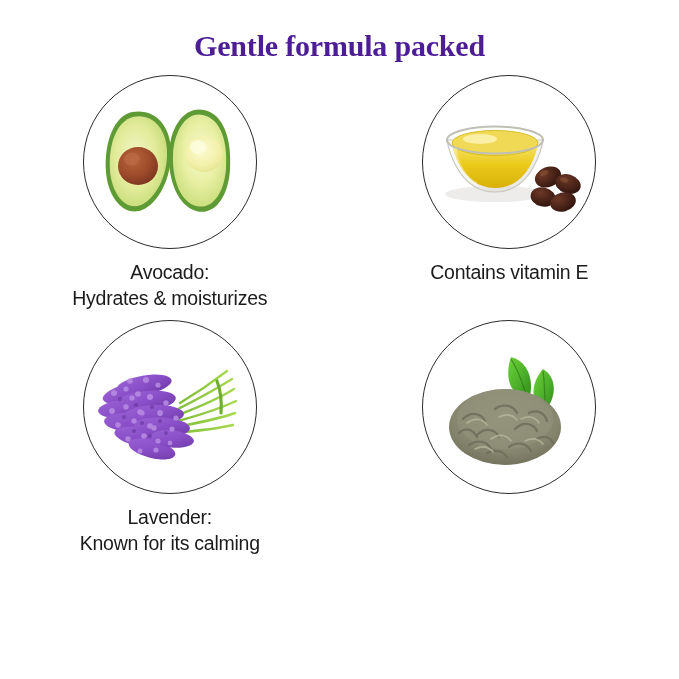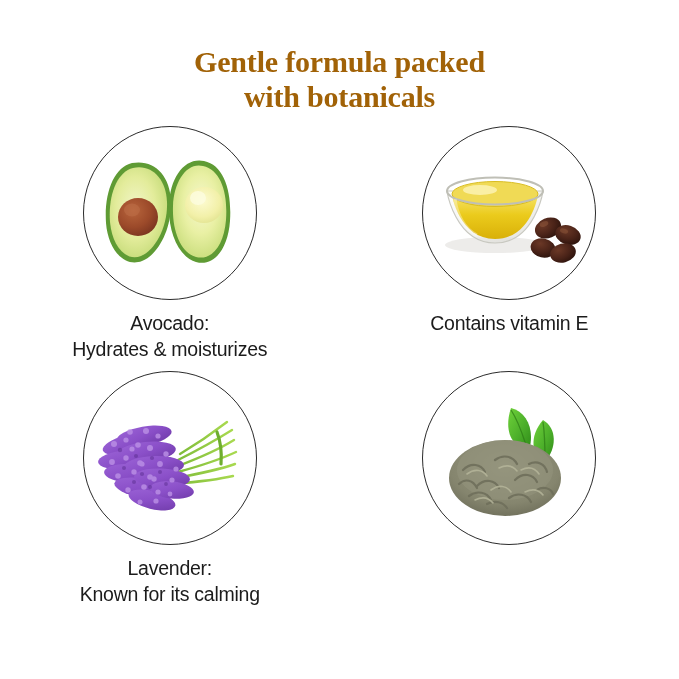--- a/index.html
+++ b/index.html
@@ -26,22 +26,22 @@
     background: #ffffff;
   }
 
   
   .title {
     font-family: "Liberation Serif", "DejaVu Serif", serif;
     font-weight: bold;
     font-size: 30px;
     line-height: 1.17;
     text-align: center;
-    color: #a16207;
-    margin-top: 44px;
+    color: #4c1d95;
+    margin-top: 28px;
     letter-spacing: -0.2px;
   }
   .title .line { display: block; }
 
   
   .grid {
     margin-top: 12px;
     width: 679px;
     display: grid;
     grid-template-columns: 1fr 1fr;
@@ -83,21 +83,20 @@
 
   .row2 .circle { margin-top: 6px; }
 </style>
 </head>
 <body>
 
 <div class="infographic">
 
   <div class="title">
     <span class="line">Gentle formula packed</span>
-    <span class="line">with botanicals</span>
   </div>
 
   <div class="grid">
 
     <div class="cell">
       <div class="circle">
         <svg width="168" height="168" viewBox="0 0 168 168">
           <defs>
             <radialGradient id="avoFleshL" cx="45%" cy="45%" r="62%">
               <stop offset="0%" stop-color="#f2f5c8"></stop>

